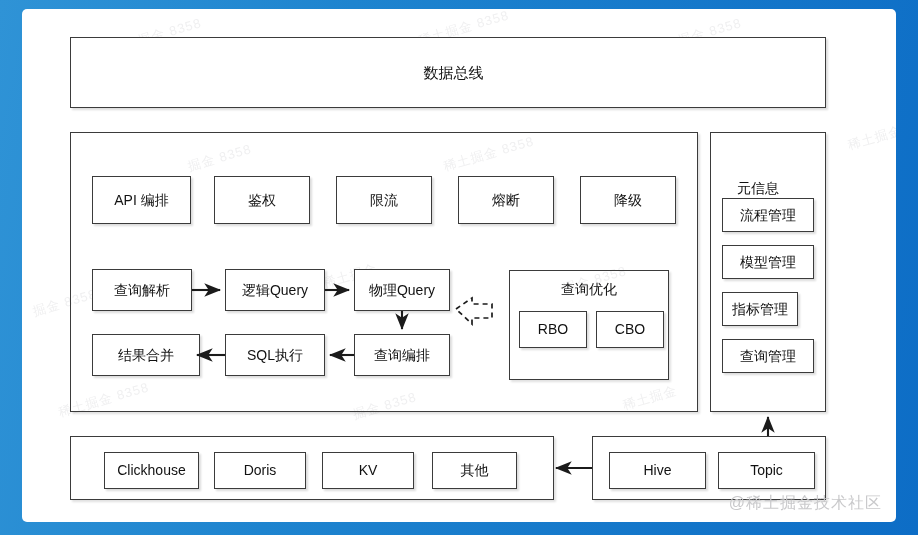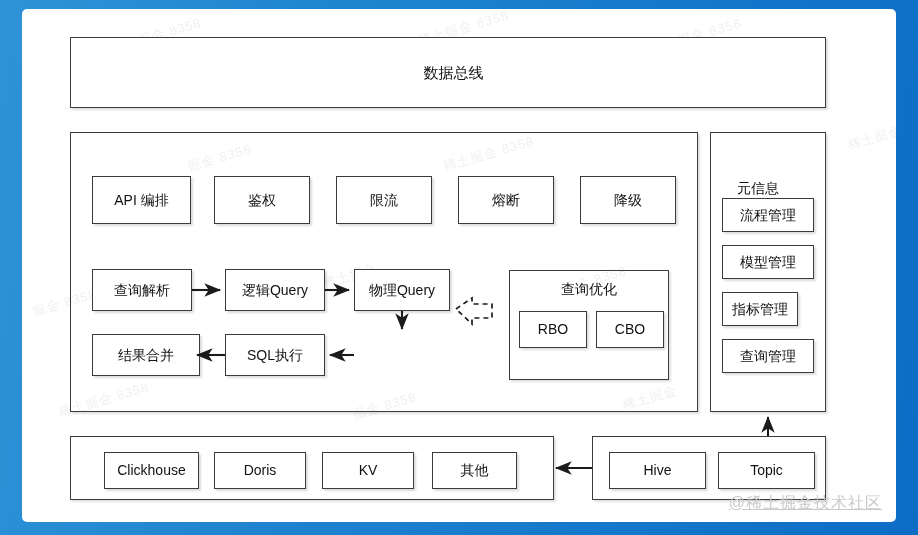--- a/index.html
+++ b/index.html
@@ -83,21 +83,20 @@
   }
   .wm-corner {
     position: absolute;
     right: 14px;
     bottom: 8px;
     font-size: 16px;
     color: #c9c9cb;
     letter-spacing: 1px;
     white-space: nowrap;
     user-select: none;
-    text-decoration: underline;
   }
 </style>
 </head>
 <body>
 
 <div id="stage">
   <div id="card">
 
     <div class="bg-wm" style="left:115px;  top:14px;">掘金 8358</div>
     <div class="bg-wm" style="left:395px;  top:10px;">稀土掘金 8358</div>
@@ -121,20 +120,21 @@
     <div class="box" style="left:314px; top:167px; width:96px; height:48px;">限流</div>
     <div class="box" style="left:436px; top:167px; width:96px; height:48px;">熔断</div>
     <div class="box" style="left:558px; top:167px; width:96px; height:48px;">降级</div>
 
     <div class="box" style="left:70px; top:260px; width:100px; height:42px;">查询解析</div>
     <div class="box" style="left:203px; top:260px; width:100px; height:42px;">逻辑Query</div>
     <div class="box" style="left:332px; top:260px; width:96px; height:42px;">物理Query</div>
 
     <div class="box" style="left:70px; top:325px; width:108px; height:42px;">结果合并</div>
     <div class="box" style="left:203px; top:325px; width:100px; height:42px;">SQL执行</div>
+    <div class="box" style="left:332px; top:325px; width:96px; height:42px;">查询编排</div>
 
     <div class="panel" style="left:487px; top:261px; width:160px; height:110px;"></div>
     <div class="panel-title" style="left:487px; top:272px; width:160px;">查询优化</div>
     <div class="box" style="left:497px; top:302px; width:68px; height:37px;">RBO</div>
     <div class="box" style="left:574px; top:302px; width:68px; height:37px;">CBO</div>
 
     <div class="panel" style="left:688px; top:123px; width:116px; height:280px;"></div>
     <div class="panel-title" style="left:688px; top:147px; width:96px;margin-top:24px;">元信息</div>
     <div class="box" style="left:700px; top:189px; width:92px; height:34px;">流程管理</div>
     <div class="box" style="left:700px; top:236px; width:92px; height:34px;">模型管理</div>

